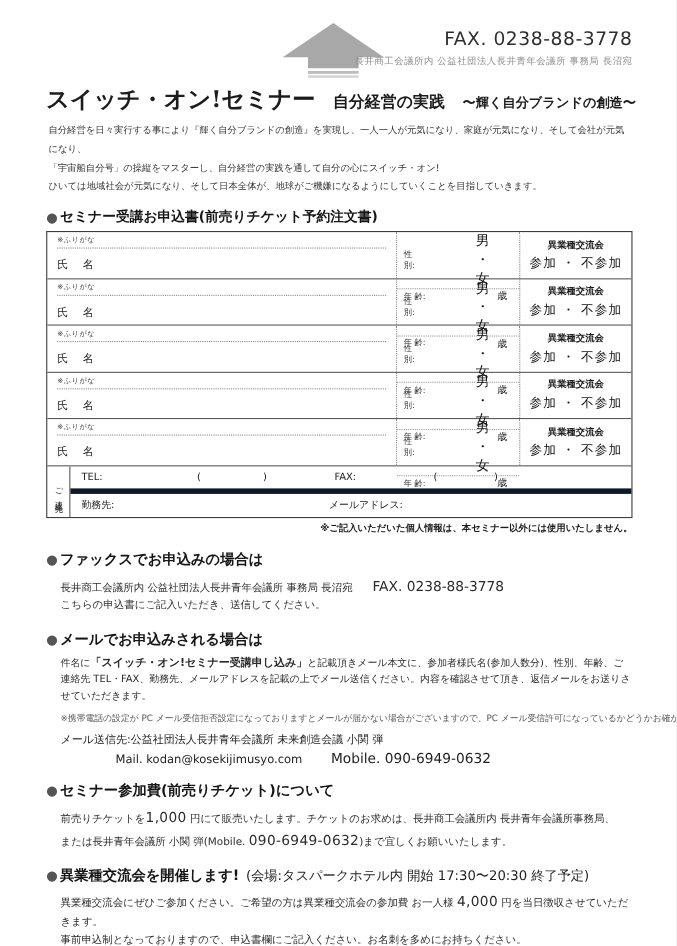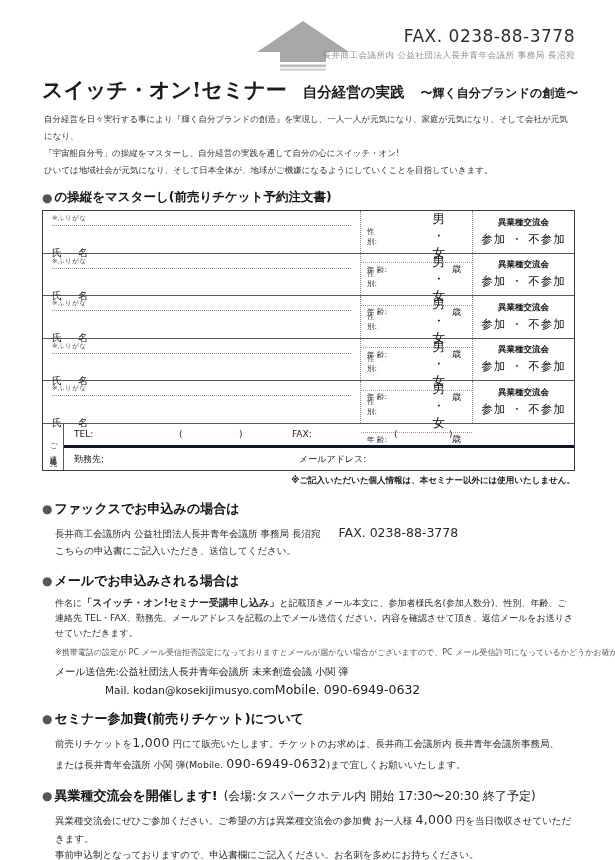--- a/index.html
+++ b/index.html
@@ -29,50 +29,50 @@
   .section-h { display:flex; align-items:baseline; font-weight:bold; font-size:13px; color:#161616; margin-top:13px; }
   .section-h .bullet { color:#555; margin-right:2px; font-size:12px; align-self:center; }
   .form-h { font-size:12.5px; margin-top:10px; }
   .body-block { margin:5px 0 0 13px; font-size:9.5px; line-height:1.65; color:#2b2b2b; max-width:525px; }
   .num-lg { font-size:12.5px; letter-spacing:0.3px; }
   
   .app-table { margin:4px 40px 0 42px; width:533px; border:1.5px solid #3c3c3c; background:#fff; }
   .p-row { display:flex; height:42.5px; border-bottom:1px solid #5a5a5a; }
   .name-cell { width:317px; padding:3px 9px 0 9px; }
   .furigana { font-size:6.5px; color:#444; border-bottom:1px dotted #8a8a8a; padding-bottom:2px; letter-spacing:0.5px; }
-  .name-label { font-size:10px; letter-spacing:5px; margin-top:20px; color:#1e1e1e;font-family:Liberation Mono, monospace; }
+  .name-label { font-size:10px; letter-spacing:5px; margin-top:8px; color:#1e1e1e; }
   .mid-cell { width:112px; border-left:1px dotted #8a8a8a; display:flex; flex-direction:column; }
   .sub { flex:1; display:flex; align-items:center; padding:0 6px; }
   .sub.gender { border-bottom:1px dotted #9a9a9a;gap:48px; }
   .small-label { font-size:7.5px; color:#333; }
   .options { font-size:12.5px; margin-left:5px; letter-spacing:1.5px; color:#111; }
   .age-unit { margin-left:auto; font-size:9px; padding-right:5px; color:#111; }
   .net-cell { flex:1; border-left:1px dotted #8a8a8a; display:flex; flex-direction:column; align-items:center; justify-content:center; gap:3px; }
   .net-title { font-size:8.5px; font-weight:bold; color:#1a1a1a; }
   .net-options { font-size:11.5px; letter-spacing:1px; color:#111; }
   
   .contact-row { display:flex; height:46px; }
   .side-label {
     width:21px; border-right:1px solid #5a5a5a; display:flex; align-items:center; justify-content:center;
     writing-mode:vertical-rl; text-orientation:upright; font-size:7.5px; letter-spacing:2px; color:#222;
   }
   .contact-body { flex:1; display:flex; flex-direction:column; }
   .c-sub { flex:1; position:relative; font-size:9px; color:#222; }
-  .c-sub.top { border-bottom:3px solid #0f172a; }
+  .c-sub.top { border-bottom:5px solid #0f172a; }
   .c-sub span { position:absolute; top:50%; transform:translateY(-50%); }
   .pos-tel { left:10px; } .pos-po1 { left:115px; } .pos-pc1 { left:175px; }
-  .pos-fax { left:228px; } .pos-po2 { left:330px; } .pos-pc2 { left:385px; }
+  .pos-fax { left:240px; } .pos-po2 { left:330px; } .pos-pc2 { left:385px; }
   .pos-work { left:10px; } .pos-email { left:235px; }
   .privacy { width:533px; margin:4px 40px 0 42px; text-align:right; font-size:8.5px; font-weight:700; color:#1a1a1a; }
   
   .subject-bold { font-weight:bold; font-size:10px; }
   .note-sm { font-size:8px; color:#555; margin:6px 0 0 13px; white-space:nowrap; }
   .sendto { margin:7px 0 0 13px; font-size:10px; color:#222; }
   .mail-line { margin:3px 0 0 63px; font-size:10.5px; display:flex; align-items:baseline;text-align:center; }
-  .mail-line .mobile { font-size:12.5px; }
+  .mail-line .mobile { margin-left:26px; font-size:12.5px; }
   
   .fax-line { display:flex; align-items:baseline; }
   .fax-line .faxnum { margin-left:18px; font-size:12.5px; }
   
   .h-detail { font-weight:normal; font-size:12px; margin-left:6px; color:#1d1d1d;text-align:right; }
 </style>
 </head>
 <body>
 
 <div class="page">
@@ -97,21 +97,21 @@
 
   <div class="intro">
     <div>自分経営を日々実行する事により『輝く自分ブランドの創造』を実現し、一人一人が元気になり、家庭が元気になり、そして会社が元気になり、</div>
     <div>「宇宙船自分号」の操縦をマスターし、自分経営の実践を通して自分の心にスイッチ・オン!</div>
     <div>ひいては地域社会が元気になり、そして日本全体が、地球がご機嫌になるようにしていくことを目指していきます。</div>
   </div>
 
   <div class="section">
     <div class="section-h form-h">
       <span class="bullet">●</span>
-      <span>の操縦をマスターし(前売りチケット予約注文書)</span>
+      <span>セミナー受講お申込書(前売りチケット予約注文書)</span>
     </div>
   </div>
 
   <div class="app-table">
 
     <div class="p-row">
       <div class="name-cell">
         <div class="furigana">※ふりがな</div>
         <div class="name-label">氏 名</div>
       </div>

